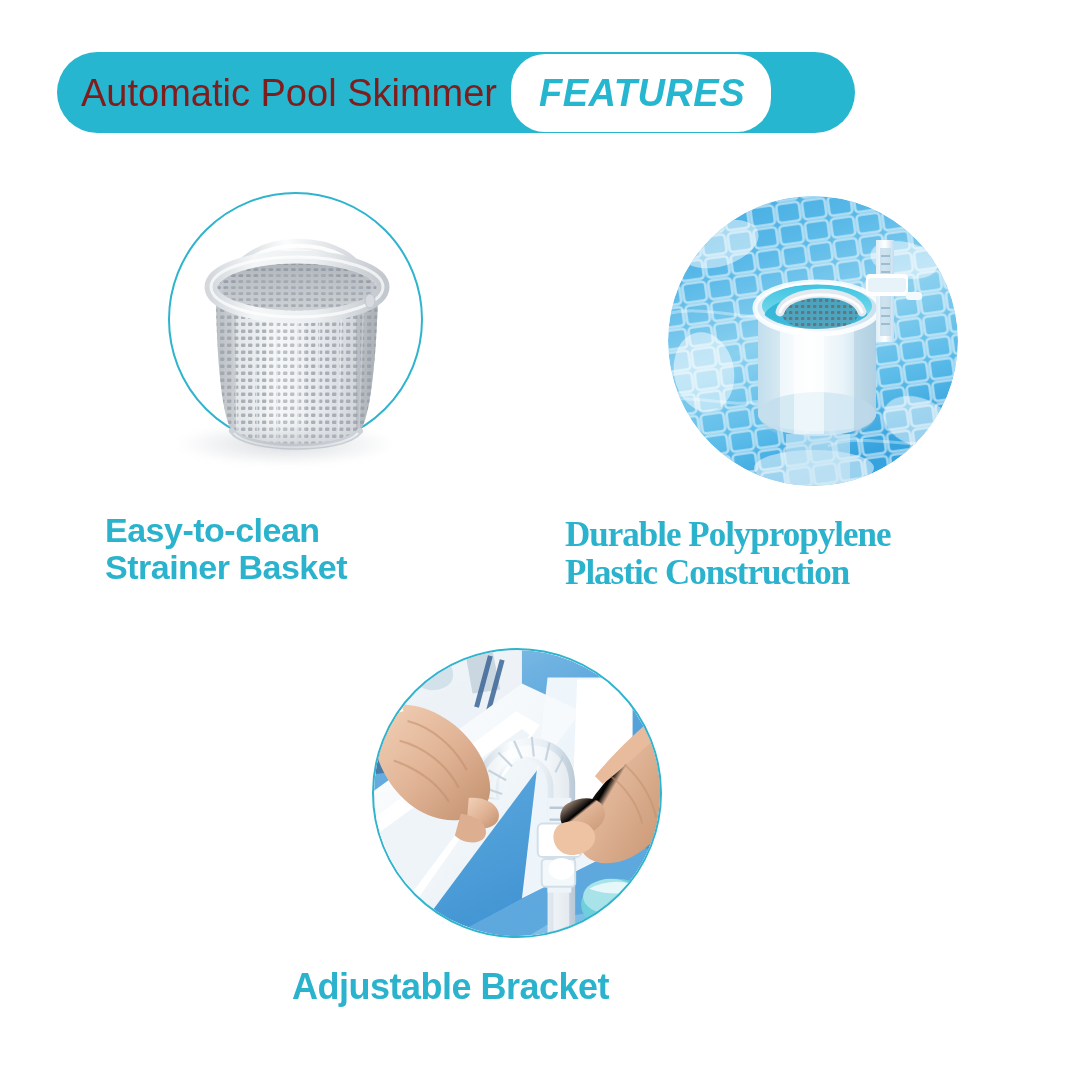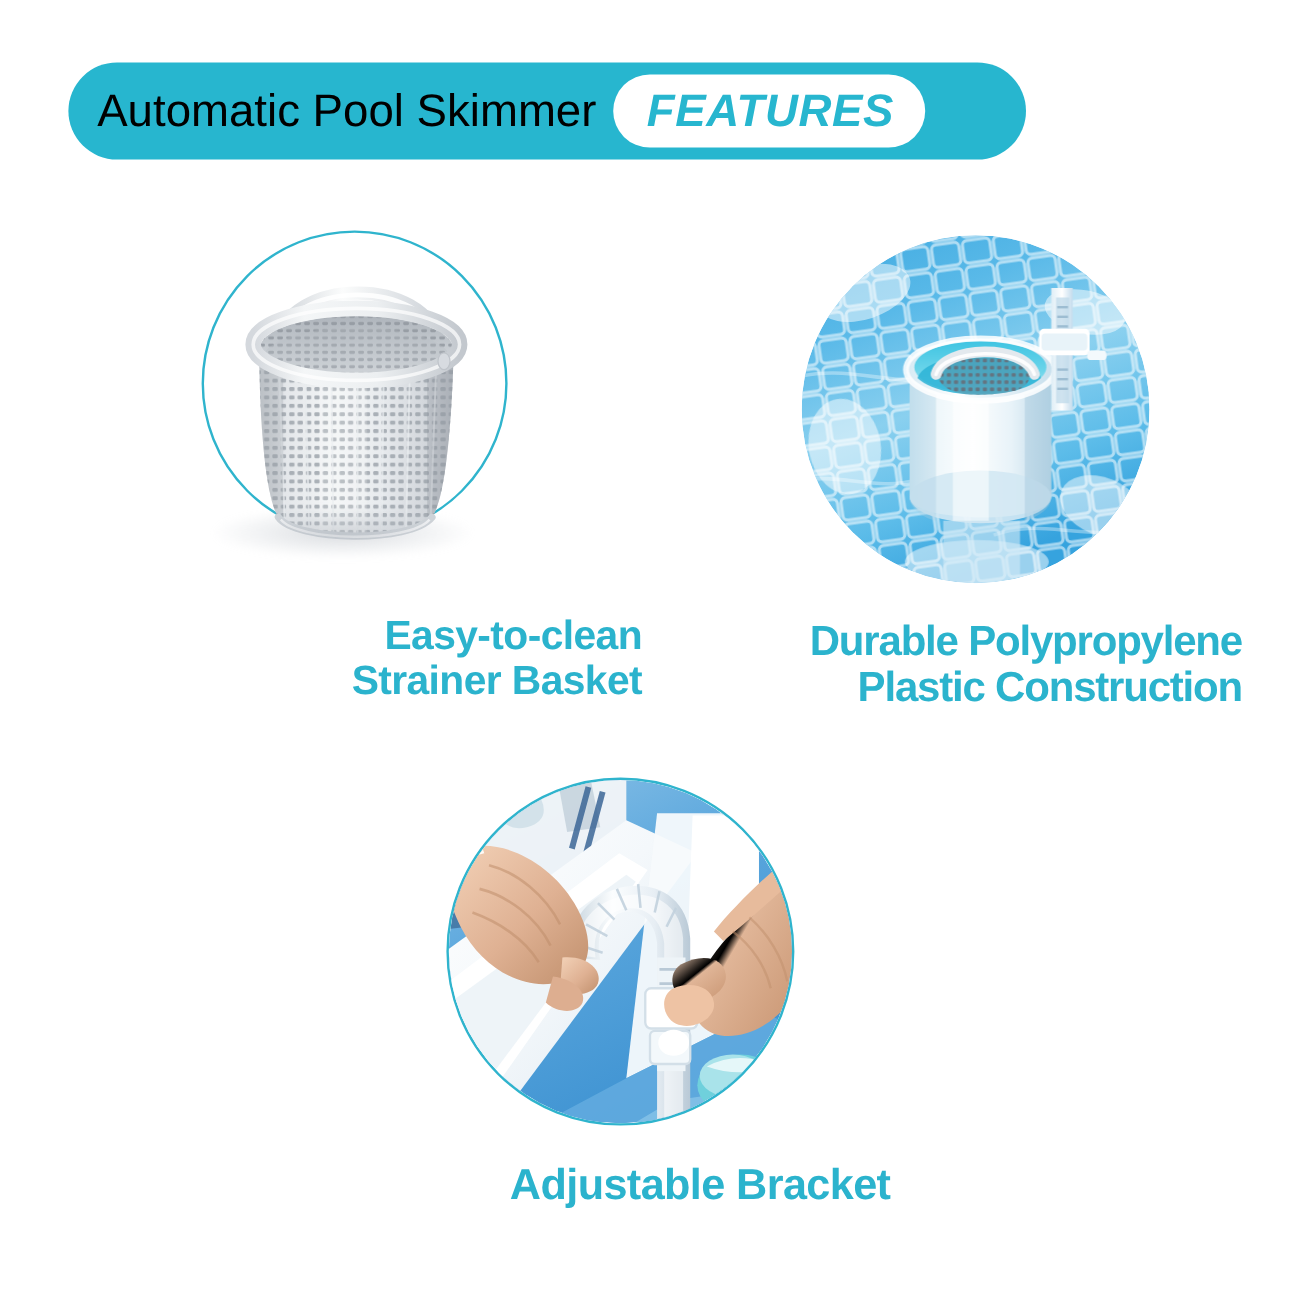--- a/index.html
+++ b/index.html
@@ -18,33 +18,33 @@
     width:798px; height:81px;
     background:#27b6cf;
     border-radius:41px;
     display:flex;
     align-items:center;
     box-sizing:border-box;
     padding-left:24px;
     padding-right:4px;
   }
   #header-title{
-    color:#000000;
+    color:#7f1d1d;
     font-family:"Liberation Sans", sans-serif;
     font-size:38px;
     font-weight:400;
     letter-spacing:0px;
     white-space:nowrap;
     line-height:1;
   }
   #features-pill{
     margin-left:14px;
     background:#ffffff;
     border-radius:34px;
-    height:61px;
+    height:78px;
     display:flex;
     align-items:center;
     justify-content:center;
     padding:0 26px 0 28px;
     box-sizing:border-box;
   }
   #features-label{
     color:#27b6cf;
     font-family:"Liberation Sans", sans-serif;
     font-size:38px;
@@ -67,28 +67,28 @@
   }
   .circle-photo{
     position:absolute;
     border-radius:50%;
     overflow:hidden;
     box-sizing:border-box;
   }
 
   .caption{
     position:absolute;
-    text-align:right;
+    text-align:left;
     color:#2bb3cd;
     font-weight:bold;
     line-height:1.08;
     white-space:pre-line;
   }
   .caption-helv{font-family:"Liberation Sans", sans-serif; letter-spacing:-0.5px;}
-  .caption-geo{font-family:Liberation Sans, sans-serif; letter-spacing:-1px;}
+  .caption-geo{font-family:Liberation Serif, serif; letter-spacing:-1px;}
 
   
   #f1-circle{left:168px;top:192px;width:255px;height:255px;}
   #f1-art{position:absolute;left:170px;top:195px;width:260px;height:300px;}
   #f1-shadow{
     position:absolute;left:8px;top:228px;width:215px;height:42px;
     border-radius:50%;
     background:radial-gradient(ellipse at 50% 50%, rgba(170,176,184,.45) 0%, rgba(190,196,203,.22) 45%, rgba(255,255,255,0) 72%);
     filter:blur(3px);
   }

